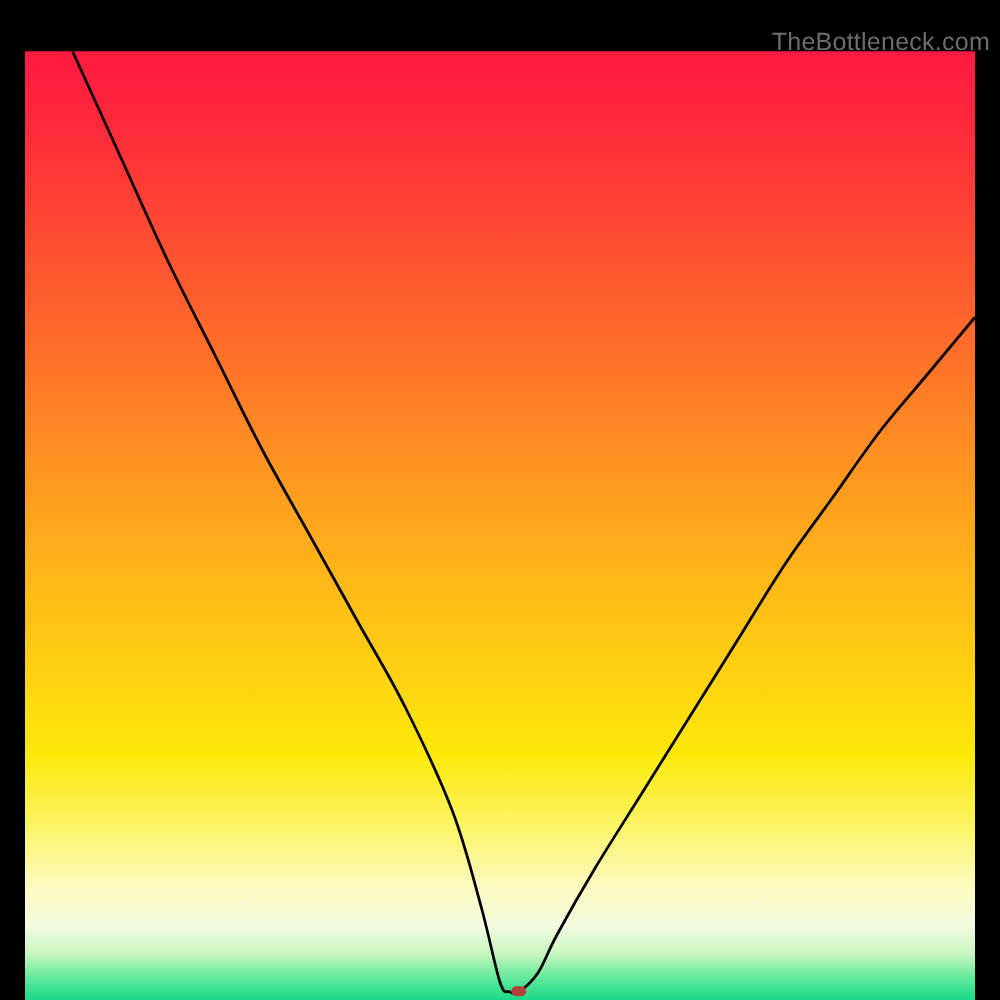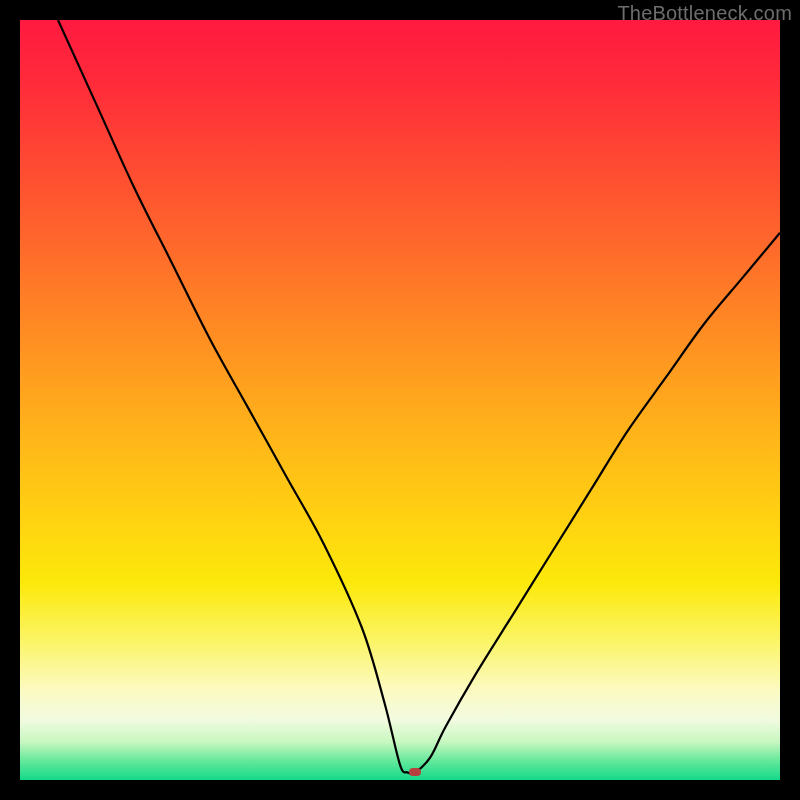--- a/index.html
+++ b/index.html
@@ -9,20 +9,21 @@
     height: 800px;
     background: #000;
     overflow: hidden;
     font-family: Arial, Helvetica, sans-serif;
   }
   .frame {
     position: relative;
     width: 800px;
     height: 571px;
     background: #000;
+    margin-top: 21px;
   }
   .plot-area {
     position: absolute;
     left: 20px;
     top: 20px;
     width: 760px;
     height: 760px;
     background: linear-gradient(to bottom,
       #ff1a40 0%,
       #ff2a3a 8%,

